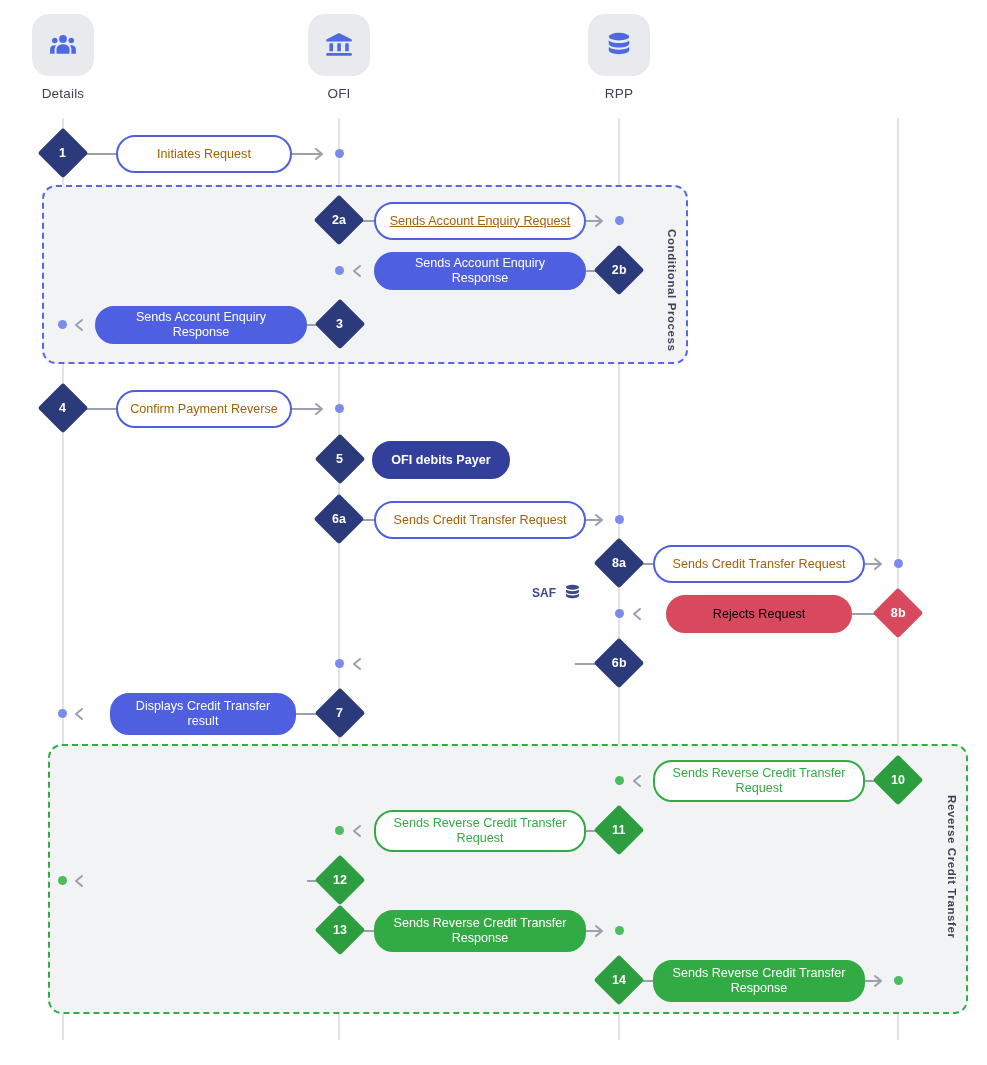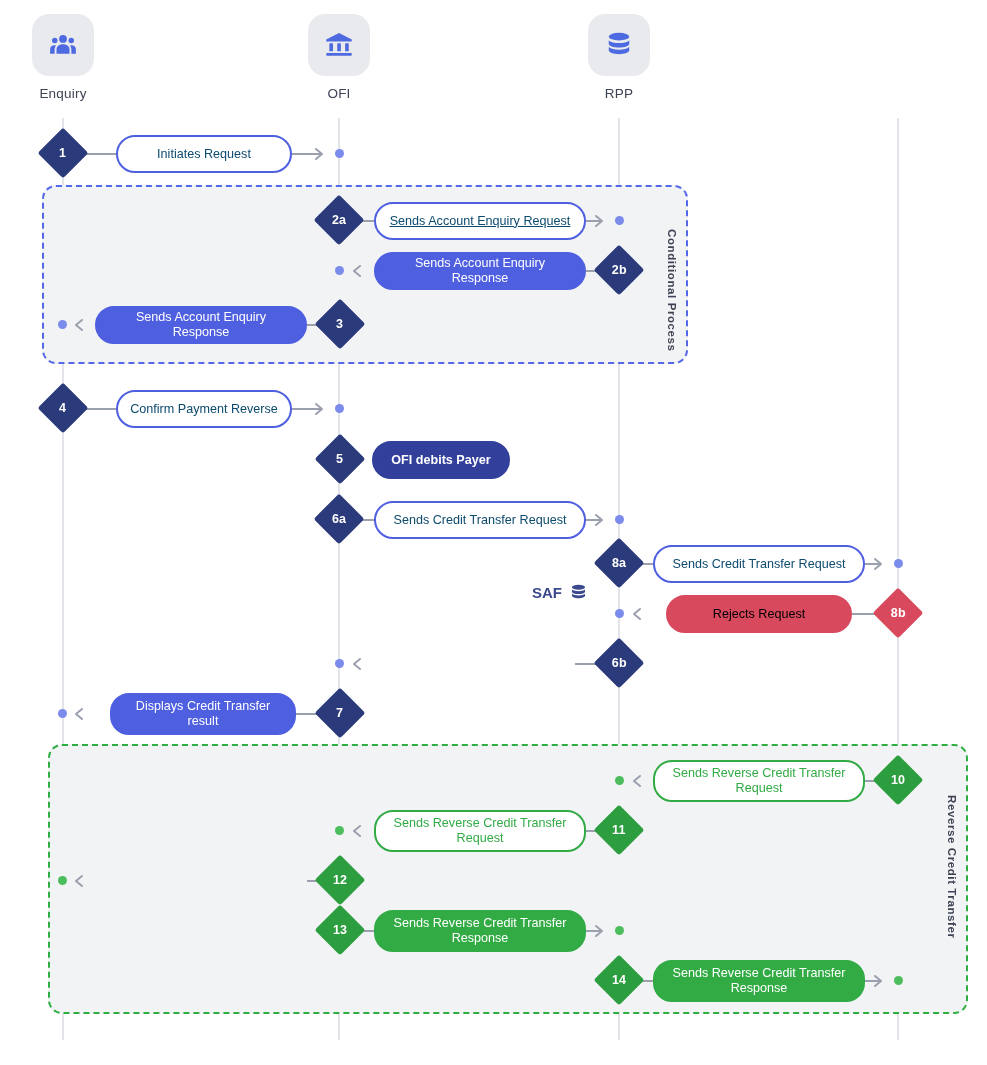--- a/index.html
+++ b/index.html
@@ -54,21 +54,21 @@
     line-height:15px;
     padding:4px 10px;
     min-height:38px;
   }
   
   .bubble.fill-blue{background:#4e5fe0;color:#ffffff;border:2px solid #4e5fe0;}
   .bubble.fill-darkblue{background:#32409c;color:#ffffff;border:2px solid #32409c;font-weight:bold;}
   .bubble.fill-red{background:#d9495e;color:#000000;border:2px solid #d9495e;}
   .bubble.fill-green{background:#32ab45;color:#ffffff;border:2px solid #32ab45;}
   
-  .bubble.out-blue{background:#ffffff;color:#0c4a6e;border:2px solid #4e5fe0;}
+  .bubble.out-blue{background:#ffffff;color:#a16207;border:2px solid #4e5fe0;}
   .bubble.out-green{background:#ffffff;color:#32ab45;border:2px solid #32ab45;}
 
   
   .diamond{
     position:absolute;
     width:36px;height:36px;
     transform:rotate(45deg);
     border-radius:3px;
     display:flex;align-items:center;justify-content:center;
   }
@@ -84,21 +84,21 @@
   
   .conn{position:absolute;height:2px;background:#9aa0ad;}
   .arrow{position:absolute;width:18px;height:18px;}
   .arrow svg{display:block;}
   .dot{position:absolute;width:9px;height:9px;border-radius:50%;}
   .dot.blue{background:#7b8bec;}
   .dot.green{background:#4cbd5c;}
 
   
   .saf{position:absolute;display:flex;align-items:center;gap:7px;}
-  .saf-text{font-size:15px;font-weight:bold;color:#3b4a8c;}
+  .saf-text{font-size:12px;font-weight:bold;color:#3b4a8c;}
   .saf svg{width:19px;height:19px;display:block;}
 </style>
 </head>
 <body>
 
 <div id="canvas">
 
   <div class="lifeline" style="left:62px;top:118px;height:922px;"></div>
   <div class="lifeline" style="left:338px;top:118px;height:922px;"></div>
   <div class="lifeline" style="left:618px;top:118px;height:922px;"></div>
@@ -116,21 +116,21 @@
     <div class="actor-icon">
       <svg viewBox="0 0 24 24" fill="#4e6ae0" aria-hidden="true">
         <circle cx="12" cy="7.1" r="3.1"></circle>
         <circle cx="5.4" cy="8.4" r="2.2"></circle>
         <circle cx="18.6" cy="8.4" r="2.2"></circle>
         <path d="M12 11.4c-3.1 0-5.2 1.7-5.2 4.1V19h10.4v-3.5c0-2.4-2.1-4.1-5.2-4.1z"></path>
         <path d="M5.4 12.2c-2.2 0-3.7 1.2-3.7 2.9V19h3.6v-3.5c0-1.2.4-2.2 1.1-3-.3-.2-.6-.3-1-.3z"></path>
         <path d="M18.6 12.2c-.4 0-.7.1-1 .3.7.8 1.1 1.8 1.1 3V19h3.6v-3.9c0-1.7-1.5-2.9-3.7-2.9z"></path>
       </svg>
     </div>
-    <div class="actor-label">Enquiry</div>
+    <div class="actor-label">Details</div>
   </div>
 
   <div class="actor" style="left:279px;top:14px;">
     <div class="actor-icon">
       <svg viewBox="0 0 24 24" fill="#4e6ae0" aria-hidden="true">
         <path d="M12 2.4 1.8 7.6v1.6h20.4V7.6L12 2.4z"></path>
         <rect x="4.3" y="10.6" width="2.9" height="6.4" rx=".5"></rect>
         <rect x="10.6" y="10.6" width="2.9" height="6.4" rx=".5"></rect>
         <rect x="16.9" y="10.6" width="2.9" height="6.4" rx=".5"></rect>
         <rect x="1.8" y="18.3" width="20.4" height="2.3" rx=".6"></rect>

